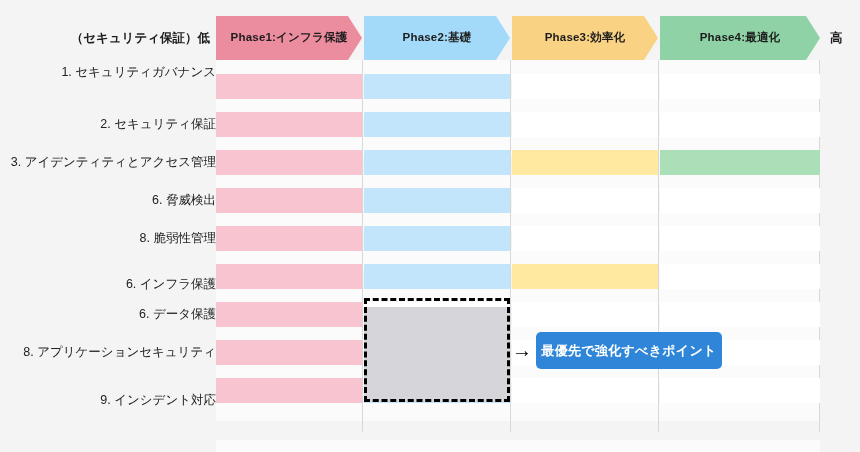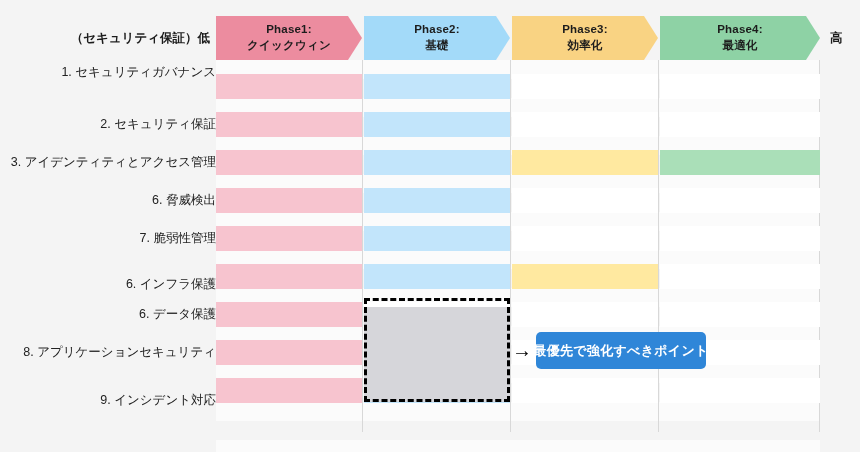--- a/index.html
+++ b/index.html
@@ -10,21 +10,21 @@
     width: 860px; height: 452px;
     position: relative;
     font-family: "Liberation Sans", "DejaVu Sans", sans-serif;
     overflow: hidden;
   }
 
   
   #stage { position: absolute; inset: 0; }
   .phase-chip {
     position: absolute; top: 0; height: 44px;
-    display: flex; flex-direction: column;
+    display: flex; flex-direction: row;
     align-items: center; justify-content: center;
     color: #1c1c1c; font-weight: bold; font-size: 11.5px;
     line-height: 1.35; letter-spacing: .2px;
     box-sizing: border-box;
   }
   .phase-chip .l1, .phase-chip .l2 { display: block; white-space: nowrap; }
 
   
   .scale-label {
     position: absolute;
@@ -158,43 +158,43 @@
       <div style="position: absolute; left: 364px; width: 146px; top: 326px; height: 19px; background: rgb(214, 214, 218);"></div>
       <div style="position: absolute; left: 364px; width: 146px; top: 345px; height: 19px; background: rgb(214, 214, 218);"></div>
       <div style="position: absolute; left: 364px; width: 146px; top: 364px; height: 19px; background: rgb(214, 214, 218);"></div>
       <div style="position: absolute; left: 364px; width: 146px; top: 383px; height: 19px; background: rgb(214, 214, 218);"></div>
     </div>
   <div id="labels-layer">
       <div class="row-label" style="top: 60px;">1. セキュリティガバナンス</div>
       <div class="row-label" style="top: 112px;">2. セキュリティ保証</div>
       <div class="row-label" style="top: 150px;">3. アイデンティティとアクセス管理</div>
       <div class="row-label" style="top: 188px;">6. 脅威検出</div>
-      <div class="row-label" style="top: 226px;">7. 脆弱性管理</div>
+      <div class="row-label" style="top: 226px;">8. 脆弱性管理</div>
       <div class="row-label" style="top: 272px;">6. インフラ保護</div>
       <div class="row-label" style="top: 302px;">6. データ保護</div>
       <div class="row-label" style="top: 340px; margin-left: 24px;">8. アプリケーションセキュリティ</div>
       <div class="row-label" style="top: 388px;">9. インシデント対応</div>
     </div>
   <div id="headers-layer">
       <div class="phase-chip" style="left: 216px; width: 146px; top: 16px; background: rgb(236, 140, 159); clip-path: polygon(0px 0px, calc(100% - 14px) 0px, 100% 50%, calc(100% - 14px) 100%, 0px 100%, 0px 50%);">
         <span class="l1">Phase1:</span>
-        <span class="l2">クイックウィン</span>
+        <span class="l2">インフラ保護</span>
       </div>
       <div class="phase-chip" style="left: 364px; width: 146px; top: 16px; background: rgb(163, 218, 249); clip-path: polygon(0px 0px, calc(100% - 14px) 0px, 100% 50%, calc(100% - 14px) 100%, 0px 100%, 0px 50%);">
         <span class="l1">Phase2:</span>
         <span class="l2">基礎</span>
       </div>
       <div class="phase-chip" style="left: 512px; width: 146px; top: 16px; background: rgb(249, 211, 131); clip-path: polygon(0px 0px, calc(100% - 14px) 0px, 100% 50%, calc(100% - 14px) 100%, 0px 100%, 0px 50%);">
         <span class="l1">Phase3:</span>
         <span class="l2">効率化</span>
       </div>
       <div class="phase-chip" style="left: 660px; width: 160px; top: 16px; background: rgb(142, 210, 165); clip-path: polygon(0px 0px, calc(100% - 14px) 0px, 100% 50%, calc(100% - 14px) 100%, 0px 100%, 0px 50%);">
         <span class="l1">Phase4:</span>
         <span class="l2">最適化</span>
       </div>
     </div>
 
   <div id="highlight-box" style="left: 364px; top: 298px; width: 146px; height: 104px;"></div>
 
   <div id="callout-arrow" style="left: 512px; top: 340px; font-size: 20px; font-weight: bold; color: rgb(0, 0, 0); line-height: 20px;">→</div>
-  <div id="callout" style="left: 536px; top: 332px; width: 170px; height: 37px;">最優先で強化すべきポイント</div>
+  <div id="callout" style="left: 536px; top: 332px; width: 186px; height: 37px;">最優先で強化すべきポイント</div>
 
 </div>
 
 </body></html>

